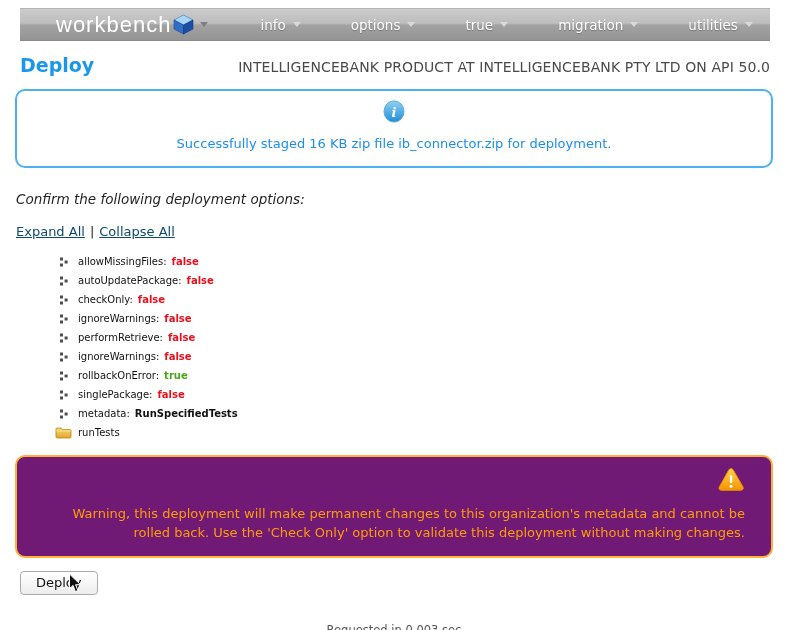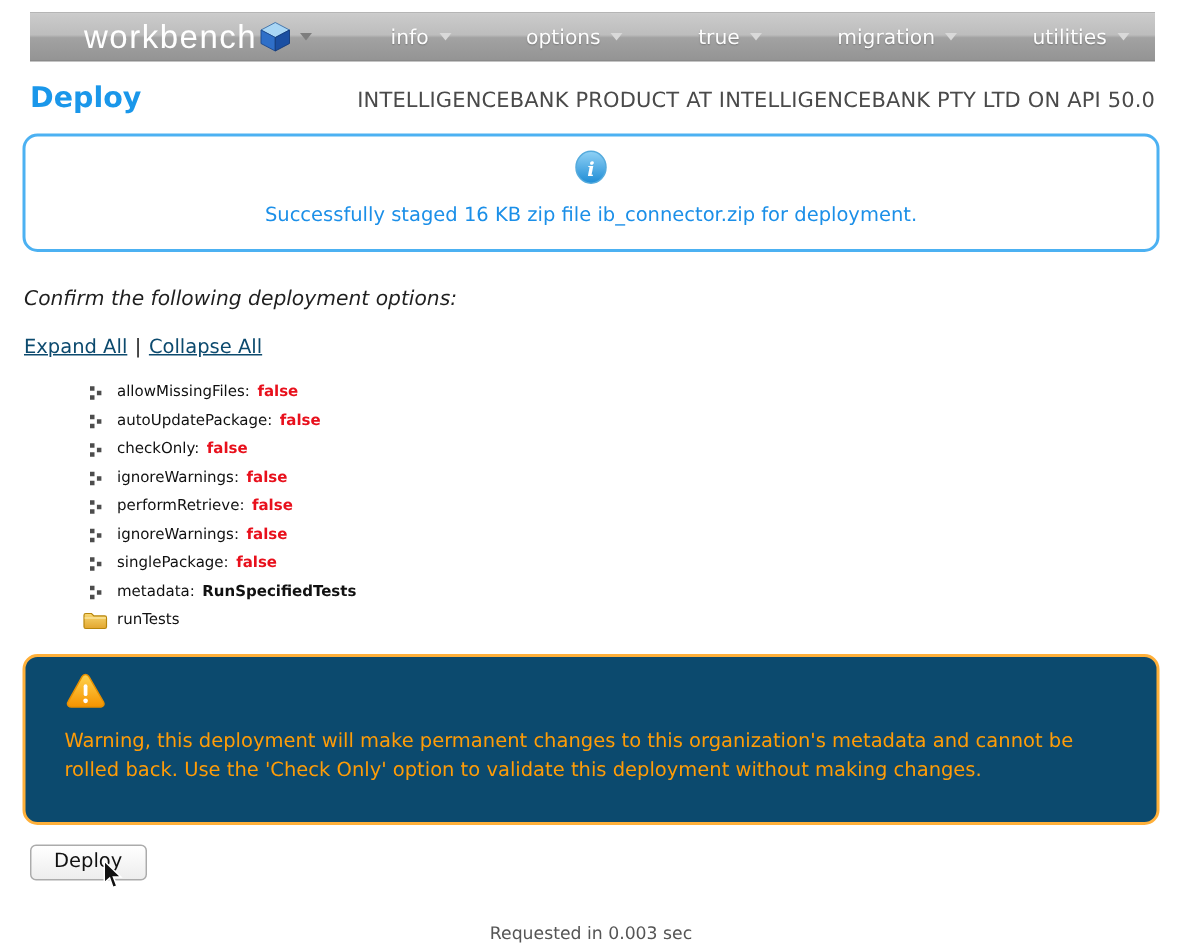--- a/index.html
+++ b/index.html
@@ -70,23 +70,23 @@
   .val-false { color:#e8101c; }
   .val-true  { color:#4ba614; }
   .val-text  { color:#111; }
   .folder-row .tree-icon-slot { justify-content:flex-start; }
 
   
   .warning-banner {
     margin: 13px 15px 0 15px;
     border: 2px solid #ffb03a;
     border-radius: 10px;
-    background:#0c4a6e;
-    text-align:left;
-    padding: 10px 26px 25px 26px;
+    background:#701a75;
+    text-align:right;
+    padding: 10px 26px 14px 26px;
   }
   .warning-banner .msg { margin-top:8px; color:#ff9c07; font-size:13px; line-height:19px; }
 
   
   .btn-row { margin:13px 0 0 20px; }
   .deploy-btn {
     font-family:"DejaVu Sans", sans-serif;
     font-size:13px; color:#111;
     background: linear-gradient(to bottom,#ffffff,#ededed);
     border:1px solid #ababab; border-radius:4px;
@@ -235,20 +235,31 @@
       <svg width="8" height="10" viewBox="0 0 8 10">
         <rect x="0" y="0.5" width="3" height="3" fill="#4d4d4d"></rect>
         <rect x="0" y="6.5" width="3" height="3" fill="#4d4d4d"></rect>
         <rect x="4.6" y="3.5" width="3" height="3" fill="#4d4d4d"></rect>
       </svg>
     </span>
     <span class="tree-label">ignoreWarnings:</span>
     <span class="tree-value val-false">false</span>
   </div>
 
+  <div class="tree-row">
+    <span class="tree-icon-slot">
+      <svg width="8" height="10" viewBox="0 0 8 10">
+        <rect x="0" y="0.5" width="3" height="3" fill="#4d4d4d"></rect>
+        <rect x="0" y="6.5" width="3" height="3" fill="#4d4d4d"></rect>
+        <rect x="4.6" y="3.5" width="3" height="3" fill="#4d4d4d"></rect>
+      </svg>
+    </span>
+    <span class="tree-label">rollbackOnError:</span>
+    <span class="tree-value val-true">true</span>
+  </div>
 
   <div class="tree-row">
     <span class="tree-icon-slot">
       <svg width="8" height="10" viewBox="0 0 8 10">
         <rect x="0" y="0.5" width="3" height="3" fill="#4d4d4d"></rect>
         <rect x="0" y="6.5" width="3" height="3" fill="#4d4d4d"></rect>
         <rect x="4.6" y="3.5" width="3" height="3" fill="#4d4d4d"></rect>
       </svg>
     </span>
     <span class="tree-label">singlePackage:</span>

